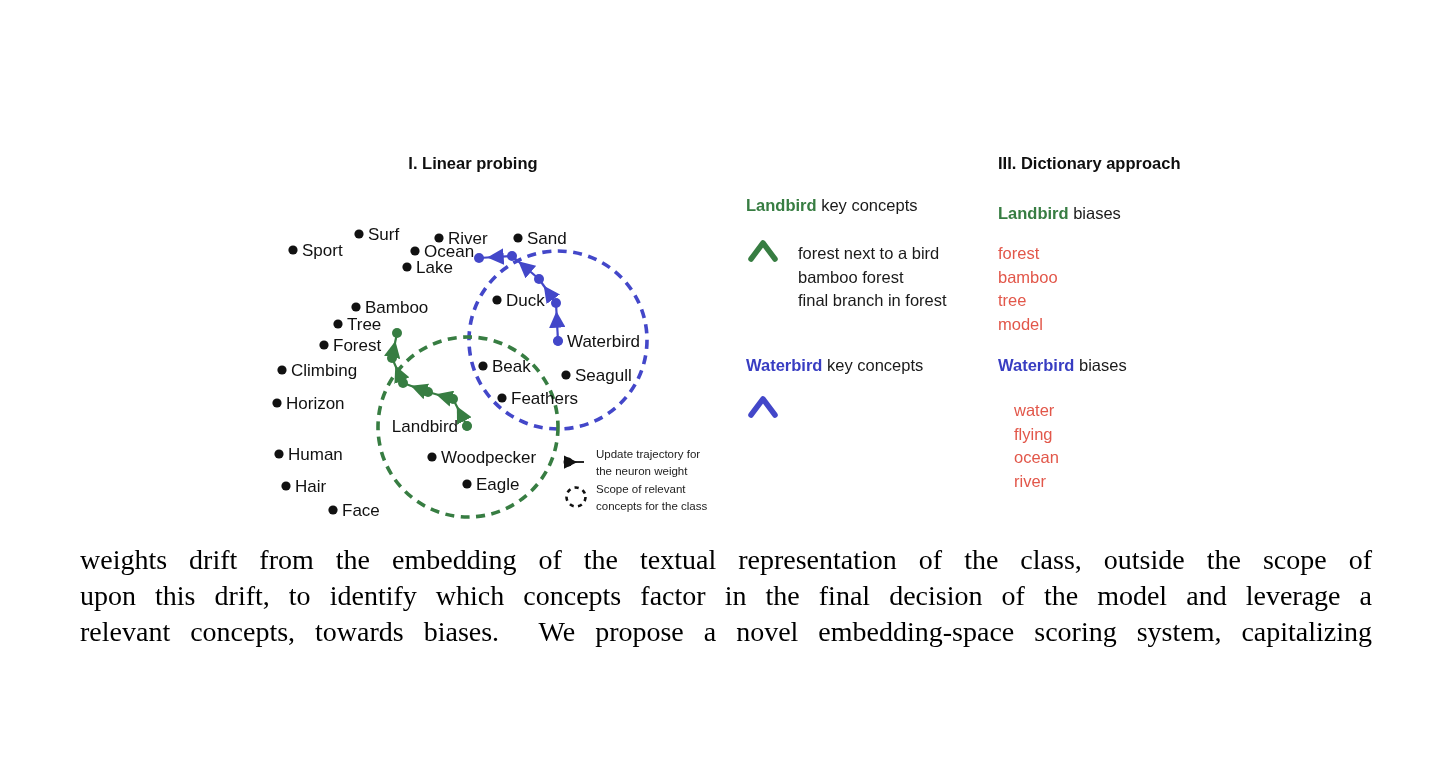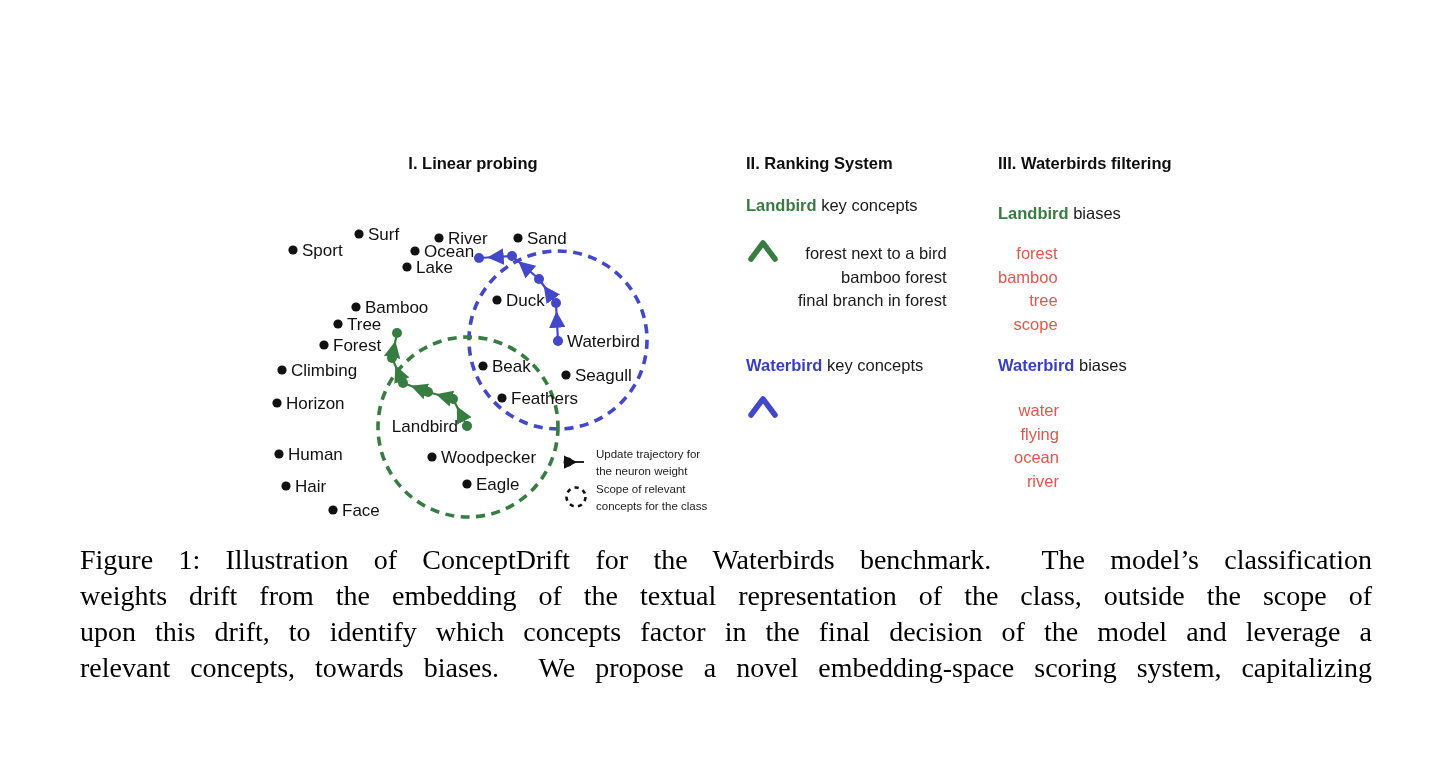--- a/index.html
+++ b/index.html
@@ -4,21 +4,21 @@
 <style>
   html,body{margin:0;padding:0;background:#ffffff;}
   .canvas{position:relative;width:1452px;height:784px;background:#fff;overflow:hidden;
           font-family:"Liberation Sans",sans-serif;}
   
   .panel{position:absolute;width:250px;font-size:16.5px;color:#1a1a1a;}
   .panel h3{margin:0;font-size:16.5px;font-weight:700;color:#0f0f0f;}
   .group-label{position:absolute;left:0;white-space:pre;}
   .c-green{color:var(--green);font-weight:700;}
   .c-blue{color:var(--blue-text);font-weight:700;}
-  .items{position:absolute;text-align:right;}
+  .items{position:absolute;}
   .items div{line-height:23.7px;white-space:nowrap;}
   .bias-list div{line-height:23.7px;color:var(--red);white-space:nowrap;}
   .uparrow{position:absolute;left:0;}
   
   .caption{position:absolute;left:80px;top:542px;width:1292px;
            font-family:"Liberation Serif",serif;font-size:28px;color:#000;}
   .caption .cap-line{line-height:36px;text-align:justify;text-align-last:justify;}
   .caption .cap-line.last{text-align:left;text-align-last:left;}
   svg text{font-family:"Liberation Sans",sans-serif;}
 </style>
@@ -159,21 +159,20 @@
         <line x1="318" y1="322" x2="329" y2="322" stroke="#111111" stroke-width="1.8" marker-end="url(#ah-k)"></line>
         <text x="341" y="318" font-size="11.5" fill="#222222">Update trajectory for</text>
         <text x="341" y="334.5" font-size="11.5" fill="#222222">the neuron weight</text>
         <circle cx="321" cy="357" r="9.5" fill="none" stroke="#111111" stroke-width="2.6" stroke-dasharray="4.2 4.4"></circle>
         <text x="341" y="353" font-size="11.5" fill="#222222">Scope of relevant</text>
         <text x="341" y="369.5" font-size="11.5" fill="#222222">concepts for the class</text>
       </g>
     </svg>
 
   <section class="panel" style="left:746px;top:154px;height:380px">
-    <h3>II. Ranking System</h3>
 
     <div class="group-label" style="top:42px"><span class="c-green">Landbird</span><span> key concepts</span></div>
 
     <svg class="uparrow" style="top:83px" width="34" height="80">
       <defs>
         <linearGradient id="gradG" x1="0" y1="0" x2="0" y2="1">
           <stop offset="0" stop-color="#377d42" stop-opacity="1"></stop>
           <stop offset="0.6" stop-color="#377d42" stop-opacity="0.5"></stop>
           <stop offset="1" stop-color="#7d907f" stop-opacity="0.08"></stop>
         </linearGradient>
@@ -196,39 +195,38 @@
           <stop offset="0.6" stop-color="#4347c9" stop-opacity="0.5"></stop>
           <stop offset="1" stop-color="#8388c9" stop-opacity="0.08"></stop>
         </linearGradient>
       </defs>
       <line x1="17" y1="78" x2="17" y2="8" stroke="url(#gradB)" stroke-width="5.5"></line>
       <path d="M5 22 L17 6 L29 22" fill="none" stroke="#4347c9" stroke-width="5.5" stroke-linecap="round" stroke-linejoin="round"></path>
     </svg>
   </section>
 
   <section class="panel" style="left:998px;top:154px;height:380px">
-    <h3>III. Waterbirds filtering</h3>
+    <h3>III. Dictionary approach</h3>
 
     <div class="group-label" style="top:50px"><span class="c-green">Landbird</span><span> biases</span></div>
     <div class="items bias-list" style="left:0;top:88px">
       <div>forest</div>
       <div>bamboo</div>
       <div>tree</div>
-      <div>scope</div>
+      <div>model</div>
     </div>
 
     <div class="group-label" style="top:202px"><span class="c-blue">Waterbird</span><span> biases</span></div>
     <div class="items bias-list" style="left:16px;top:245px">
       <div>water</div>
       <div>flying</div>
       <div>ocean</div>
       <div>river</div>
     </div>
   </section>
 
   <div class="caption">
-    <div class="cap-line">Figure 1: Illustration of ConceptDrift for the Waterbirds benchmark.&nbsp; The model’s classification</div>
     <div class="cap-line">weights drift from the embedding of the textual representation of the class, outside the scope of</div>
     <div class="cap-line">upon this drift, to identify which concepts factor in the final decision of the model and leverage a</div>
     <div class="cap-line">relevant concepts, towards biases.&nbsp; We propose a novel embedding-space scoring system, capitalizing</div>
   </div>
 
 </div>
 
 </body></html>

